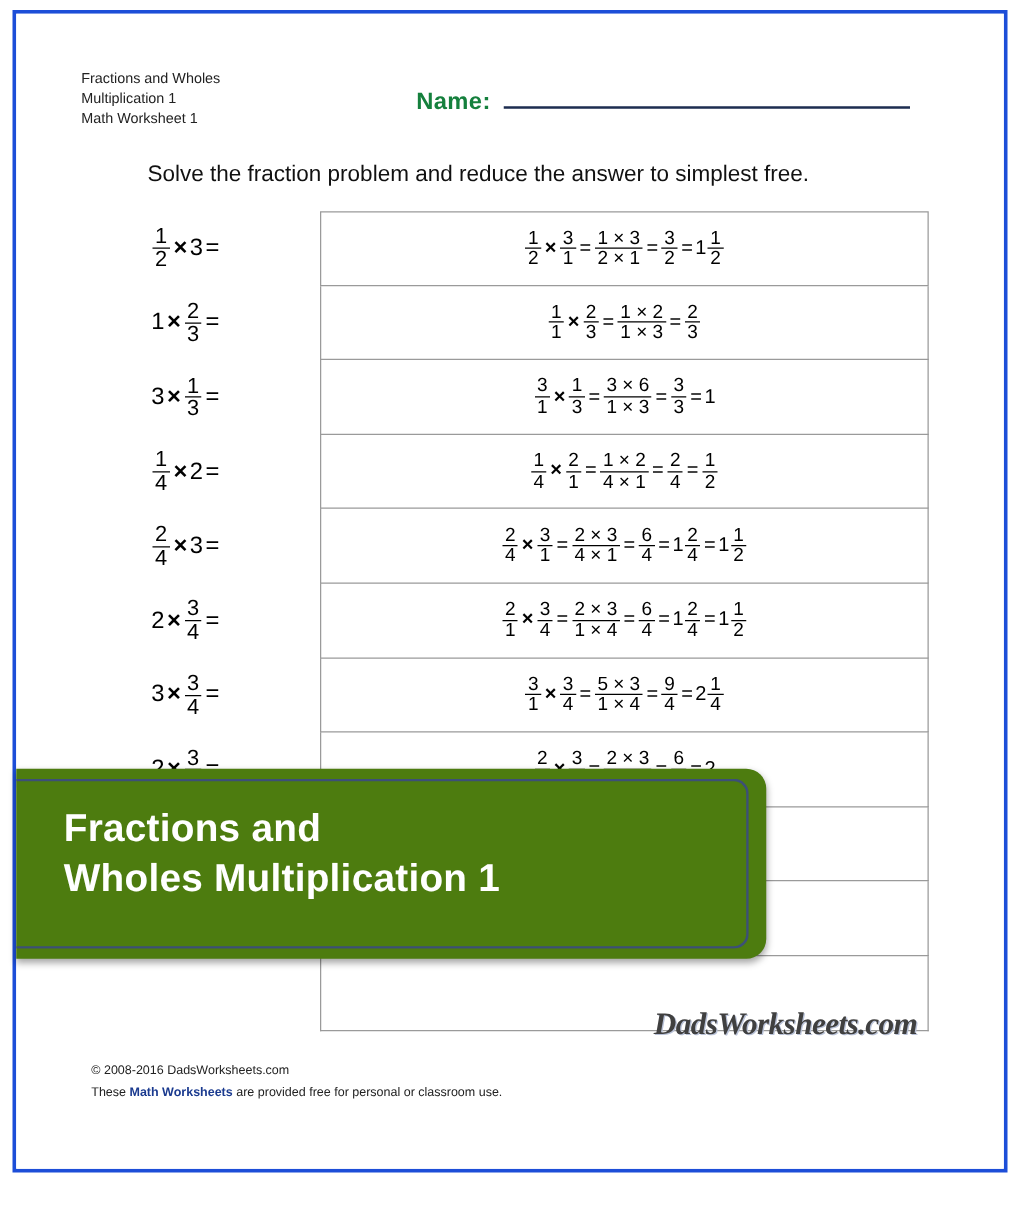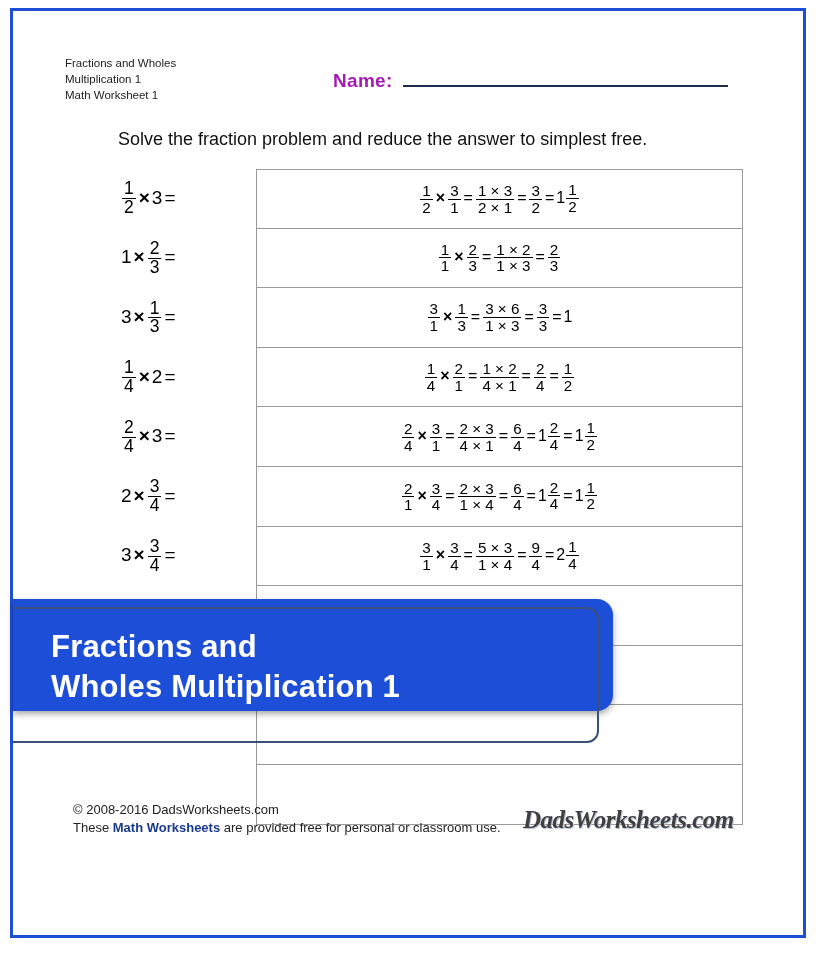--- a/index.html
+++ b/index.html
@@ -56,21 +56,21 @@
   #name-row {
     position: absolute;
     left: 320px;
     top: 20px;
     display: flex;
     align-items: baseline;
   }
   #name-label {
     font-size: 19px;
     font-weight: bold;
-    color: #a21caf;
+    color: #15803d;
     letter-spacing: 0.3px;
   }
   #name-line {
     width: 325px;
     margin-left: 10px;
     border-bottom: 2px solid #1d2d50;
     height: 20px;
   }
 
   
@@ -157,22 +157,22 @@
   }
   .whole {
     display: inline-block;
   }
   .q-cell .frac .num, .q-cell .frac .den { font-size: 0.92em; }
 
   
   #footer {
     position: absolute;
     left: 60px;
-    top: 790px;
-    font-size: 13px;
+    top: 837px;
+    font-size: 10px;
     color: #222222;
     line-height: 18px;
   }
   #footer .link {
     color: #1a3a8f;
     font-weight: bold;
     margin-top: 48px;
   }
   #logo {
     position: absolute;
@@ -184,24 +184,24 @@
     font-size: 25px;
     color: #404040;
     letter-spacing: -0.5px;
     text-shadow: 1px 1px 0 #b9c2d8;
   }
 
   
   #title-banner {
     position: absolute;
     left: 0;
-    top: 588px;
+    top: 604px;
     width: 600px;
-    height: 112px;
-    background: #1d4ed8;
+    height: 152px;
+    background: #4d7c0f;
     border-top-right-radius: 16px;
     border-bottom-right-radius: 16px;
     box-shadow: 0 3px 6px rgba(0,0,0,0.35);
   }
   #title-banner-inner {
     position: absolute;
     left: 0;
     top: 8px;
     width: 586px;
     height: 136px;

